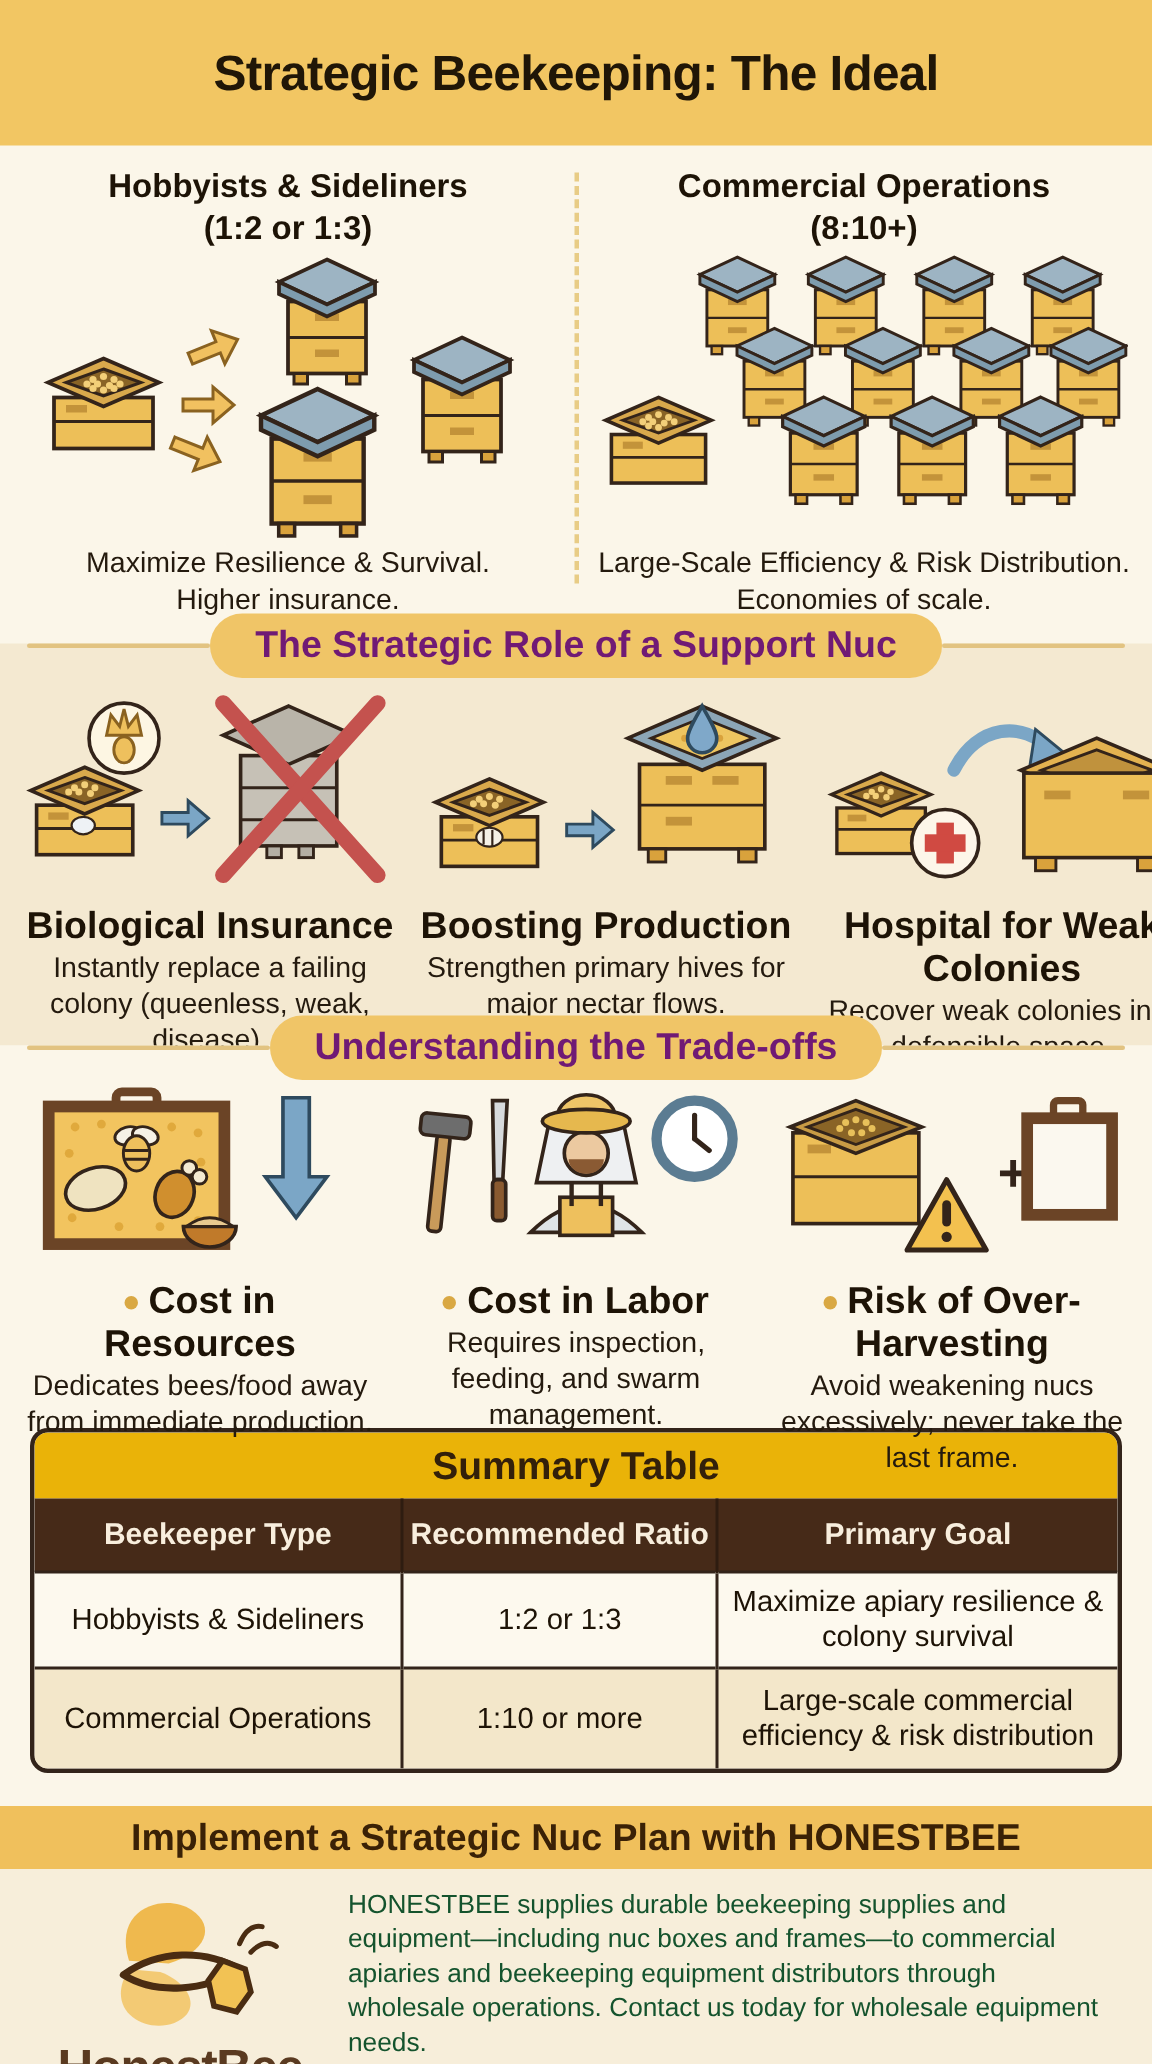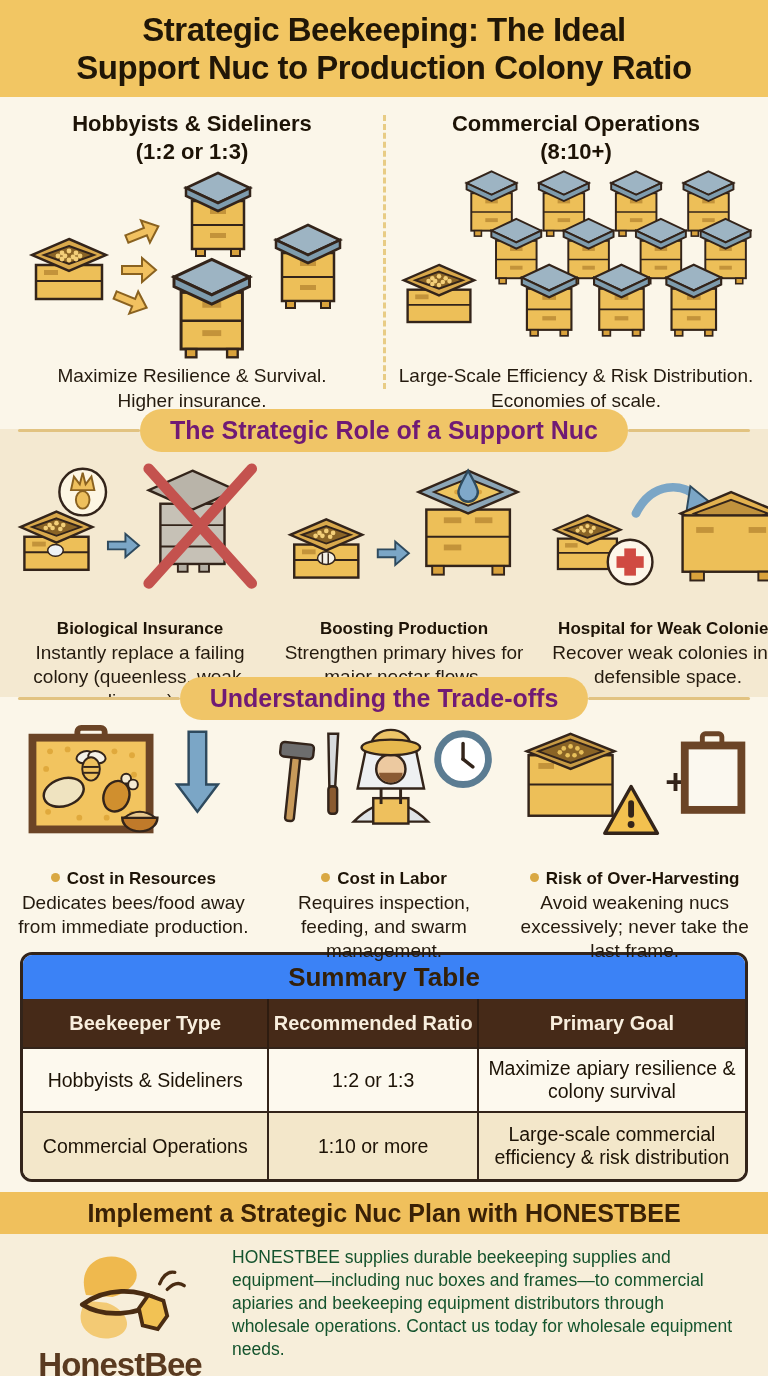--- a/index.html
+++ b/index.html
@@ -22,56 +22,55 @@
   .section-tan{background:#f4e9d1;height:268px;position:relative;padding-top:30px;box-sizing:border-box;}
   .section-cream{background:#fbf6e9;height:255px;position:relative;padding-top:26px;box-sizing:border-box;}
   .banner-row{position:absolute;top:-20px;left:0;width:100%;display:flex;align-items:center;padding:0 18px;box-sizing:border-box;}
   .banner-line{flex:1;height:3px;background:#e2c381;border-radius:2px;}
   .banner-pill{background:#f0c567;border-radius:26px;padding:7px 30px;font-size:25px;font-weight:700;color:#701a75;white-space:nowrap;}
 
   .items{display:flex;padding:0 8px;}
   .item{flex:1;text-align:center;padding:0 8px;}
   .item-icon{height:138px;display:flex;align-items:flex-end;justify-content:center;}
   .item-icon-sm{height:124px;display:flex;align-items:center;justify-content:center;}
-  .item-title{font-size:17px;font-weight:700;color:#1d1306;margin-top:22px;}
+  .item-title{font-size:25px;font-weight:700;color:#1d1306;margin-top:6px;}
   .item-desc{font-size:19px;line-height:1.25;color:#241a0e;margin-top:2px;}
   .bullet{display:inline-block;width:9px;height:9px;border-radius:50%;background:#d9a843;margin-right:7px;vertical-align:2px;}
 
   
   .table-card{margin:0 20px;border:3px solid #33241a;border-radius:12px;overflow:hidden;background:#fdf9ee;}
-  .table-title{background:#3b82f6;height:44px;display:flex;align-items:center;justify-content:center;
+  .table-title{background:#eab308;height:44px;display:flex;align-items:center;justify-content:center;
                font-size:26px;font-weight:700;color:#33200a;}
   table{width:100%;border-collapse:collapse;table-layout:fixed;}
   th{background:#462a18;color:#f8eedd;font-size:20px;font-weight:700;height:46px;border-left:2px solid #2e1c10;}
   th:first-child{border-left:none;}
   td{font-size:19.5px;color:#1d1306;text-align:center;height:54px;line-height:1.18;
      border-top:2px solid #33241a;border-left:2px solid #33241a;padding:4px 6px;}
   td:first-child{border-left:none;}
   tr.r1 td{background:#fdf9ee;}
   tr.r2 td{background:#f3e7ca;height:58px;}
   .cw1{width:34%;} .cw2{width:29%;} .cw3{width:37%;}
 
   
   .cta{height:42px;background:#f0c05c;display:flex;align-items:center;justify-content:center;
-       font-size:25px;font-weight:700;color:#3a2106;margin-top:10px;}
+       font-size:25px;font-weight:700;color:#3a2106;margin-top:22px;}
   .footer{display:flex;align-items:flex-start;gap:16px;padding:12px 24px 0;background:#f7eeda;height:151px;box-sizing:border-box;}
   .brand{width:192px;text-align:center;flex:none;}
   .brand-name{font-size:33px;font-weight:700;color:#5a3a20;margin-top:-6px;letter-spacing:-1px;}
   .footer-text{flex:1;}
   .footer-body{font-size:17.5px;line-height:1.32;color:#14532d;}
 </style>
 </head>
 <body>
 
 <div class="page">
 
   <div class="header">
     <div class="title">
       <span>Strategic Beekeeping: The Ideal</span><br>
-      <span>Support Nuc to Production Colony Ratio</span>
     </div>
   </div>
 
   <div class="compare">
     <div class="col">
       <div class="col-h">
         <span>Hobbyists &amp; Sideliners</span><br>
         <span>(1:2 or 1:3)</span>
       </div>
       <div class="illus">

